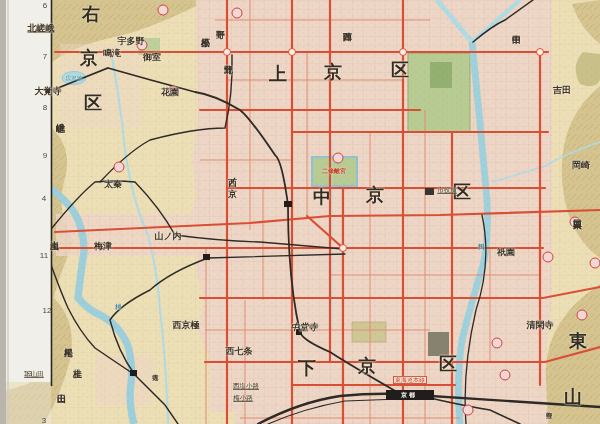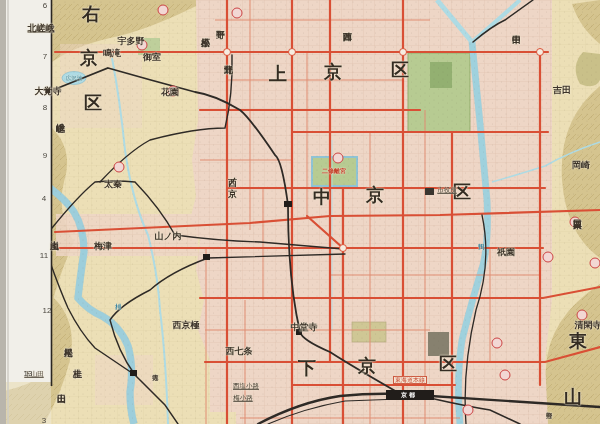--- a/index.html
+++ b/index.html
@@ -219,24 +219,24 @@
       <div class="lbl area" style="left: 168px; top: 236px;">山ノ内</div>
       <div class="lbl area" style="left: 103px; top: 246px;">梅津</div>
       <div class="lbl areav" style="left: 54px; top: 234px;">嵐山</div>
       <div class="lbl areav" style="left: 68px; top: 341px;">松尾</div>
       <div class="lbl areav" style="left: 77px; top: 362px;">上桂</div>
       <div class="lbl areav" style="left: 61px; top: 387px;">山田</div>
       <div class="lbl sm" style="left: 34px; top: 374px;">下山田</div>
       <div class="lbl area" style="left: 186px; top: 325px;">西京極</div>
       <div class="lbl smv" style="left: 155px; top: 369px;">徳大寺</div>
       <div class="lbl area" style="left: 239px; top: 351px; font-family: Liberation Serif, serif;">西七条</div>
-      <div class="lbl area" style="left: 304px; top: 327px;">中堂寺</div>
+      <div class="lbl area" style="left: 304px; top: 327px; font-style: italic;">中堂寺</div>
       <div class="lbl sm" style="left: 246px; top: 386px;">西塩小路</div>
       <div class="lbl sm" style="left: 243px; top: 398px; text-align: right;">梅小路</div>
-      <div class="lbl area" style="left: 588px; top: 325px;">清閑寺</div>
+      <div class="lbl area" style="left: 540px; top: 325px;">清閑寺</div>
       <div class="lbl smv" style="left: 549px; top: 407px;">今熊野</div>
       <div class="lbl red" style="left: 334px; top: 171px;">二條離宮</div>
       <div class="lbl sm" style="left: 447px; top: 190px;">市役所</div>
       <div class="lbl water" style="left: 74px; top: 79px;">広沢池</div>
       <div class="lbl waterv" style="left: 481px; top: 238px;">鴨川</div>
       <div class="lbl waterv" style="left: 118px; top: 298px;">桂川</div>
       <div class="lbl redbox" style="left: 410px; top: 380px;">東海道本線</div>
       <div class="lbl station" style="left: 409px; top: 395px;">京都</div>
       <div class="lbl num" style="left: 45px; top: 6px;">6</div>
       <div class="lbl num" style="left: 45px; top: 57px;">7</div>

